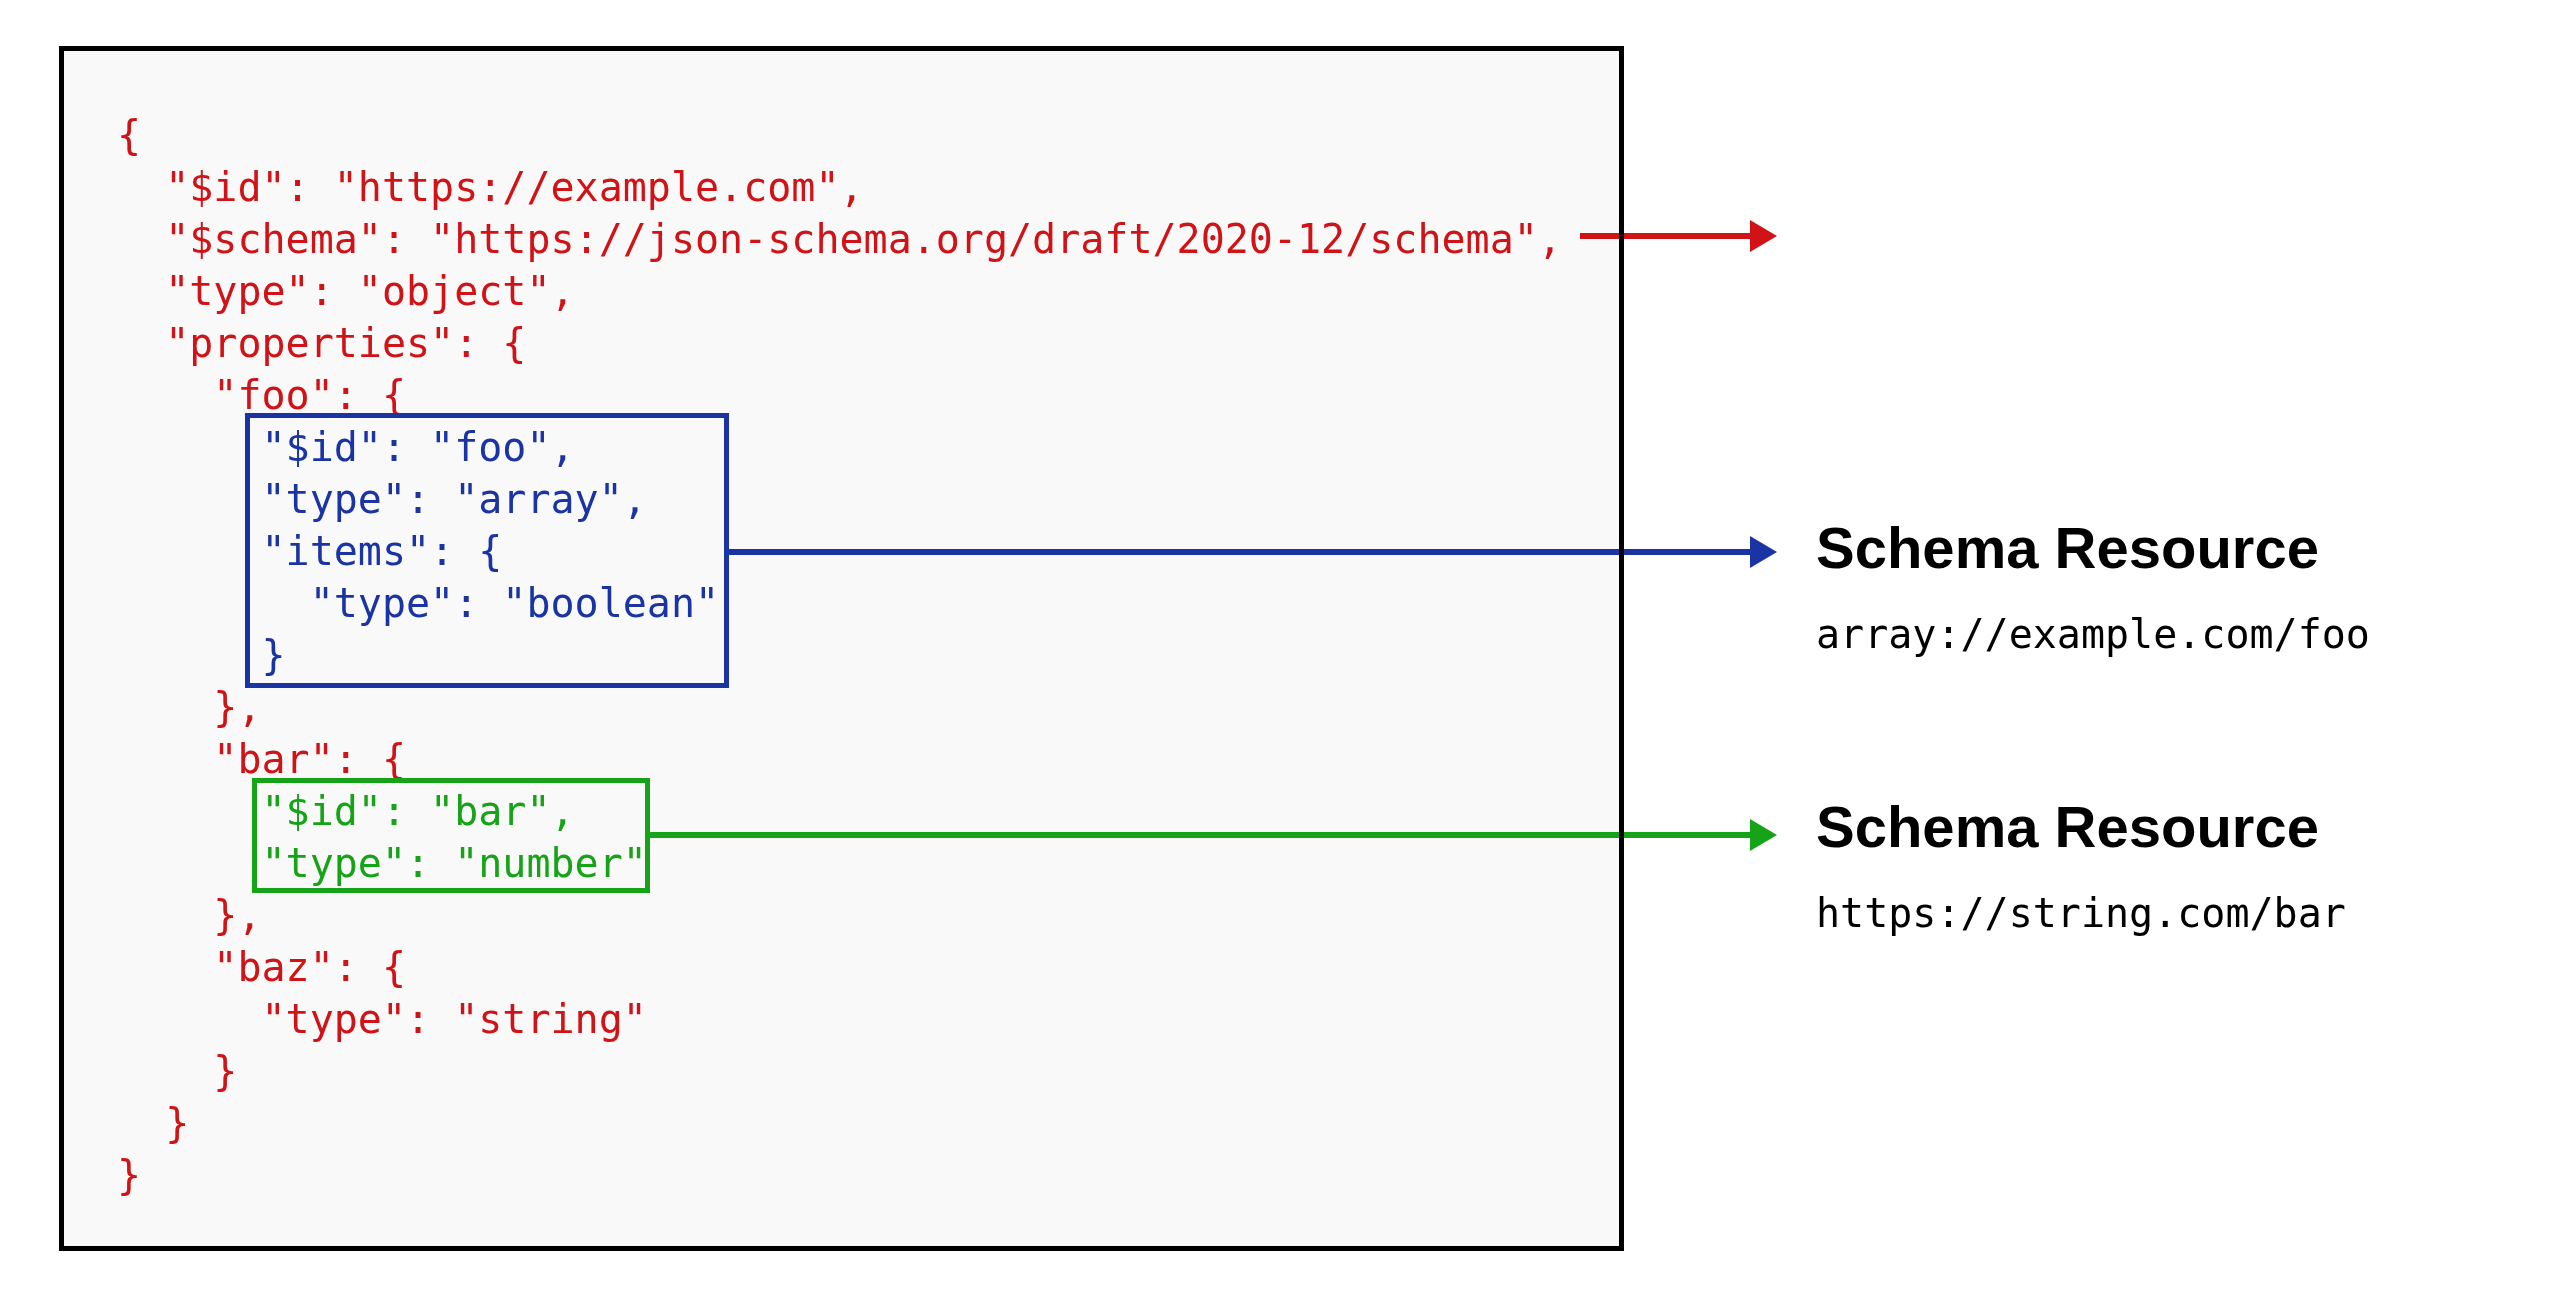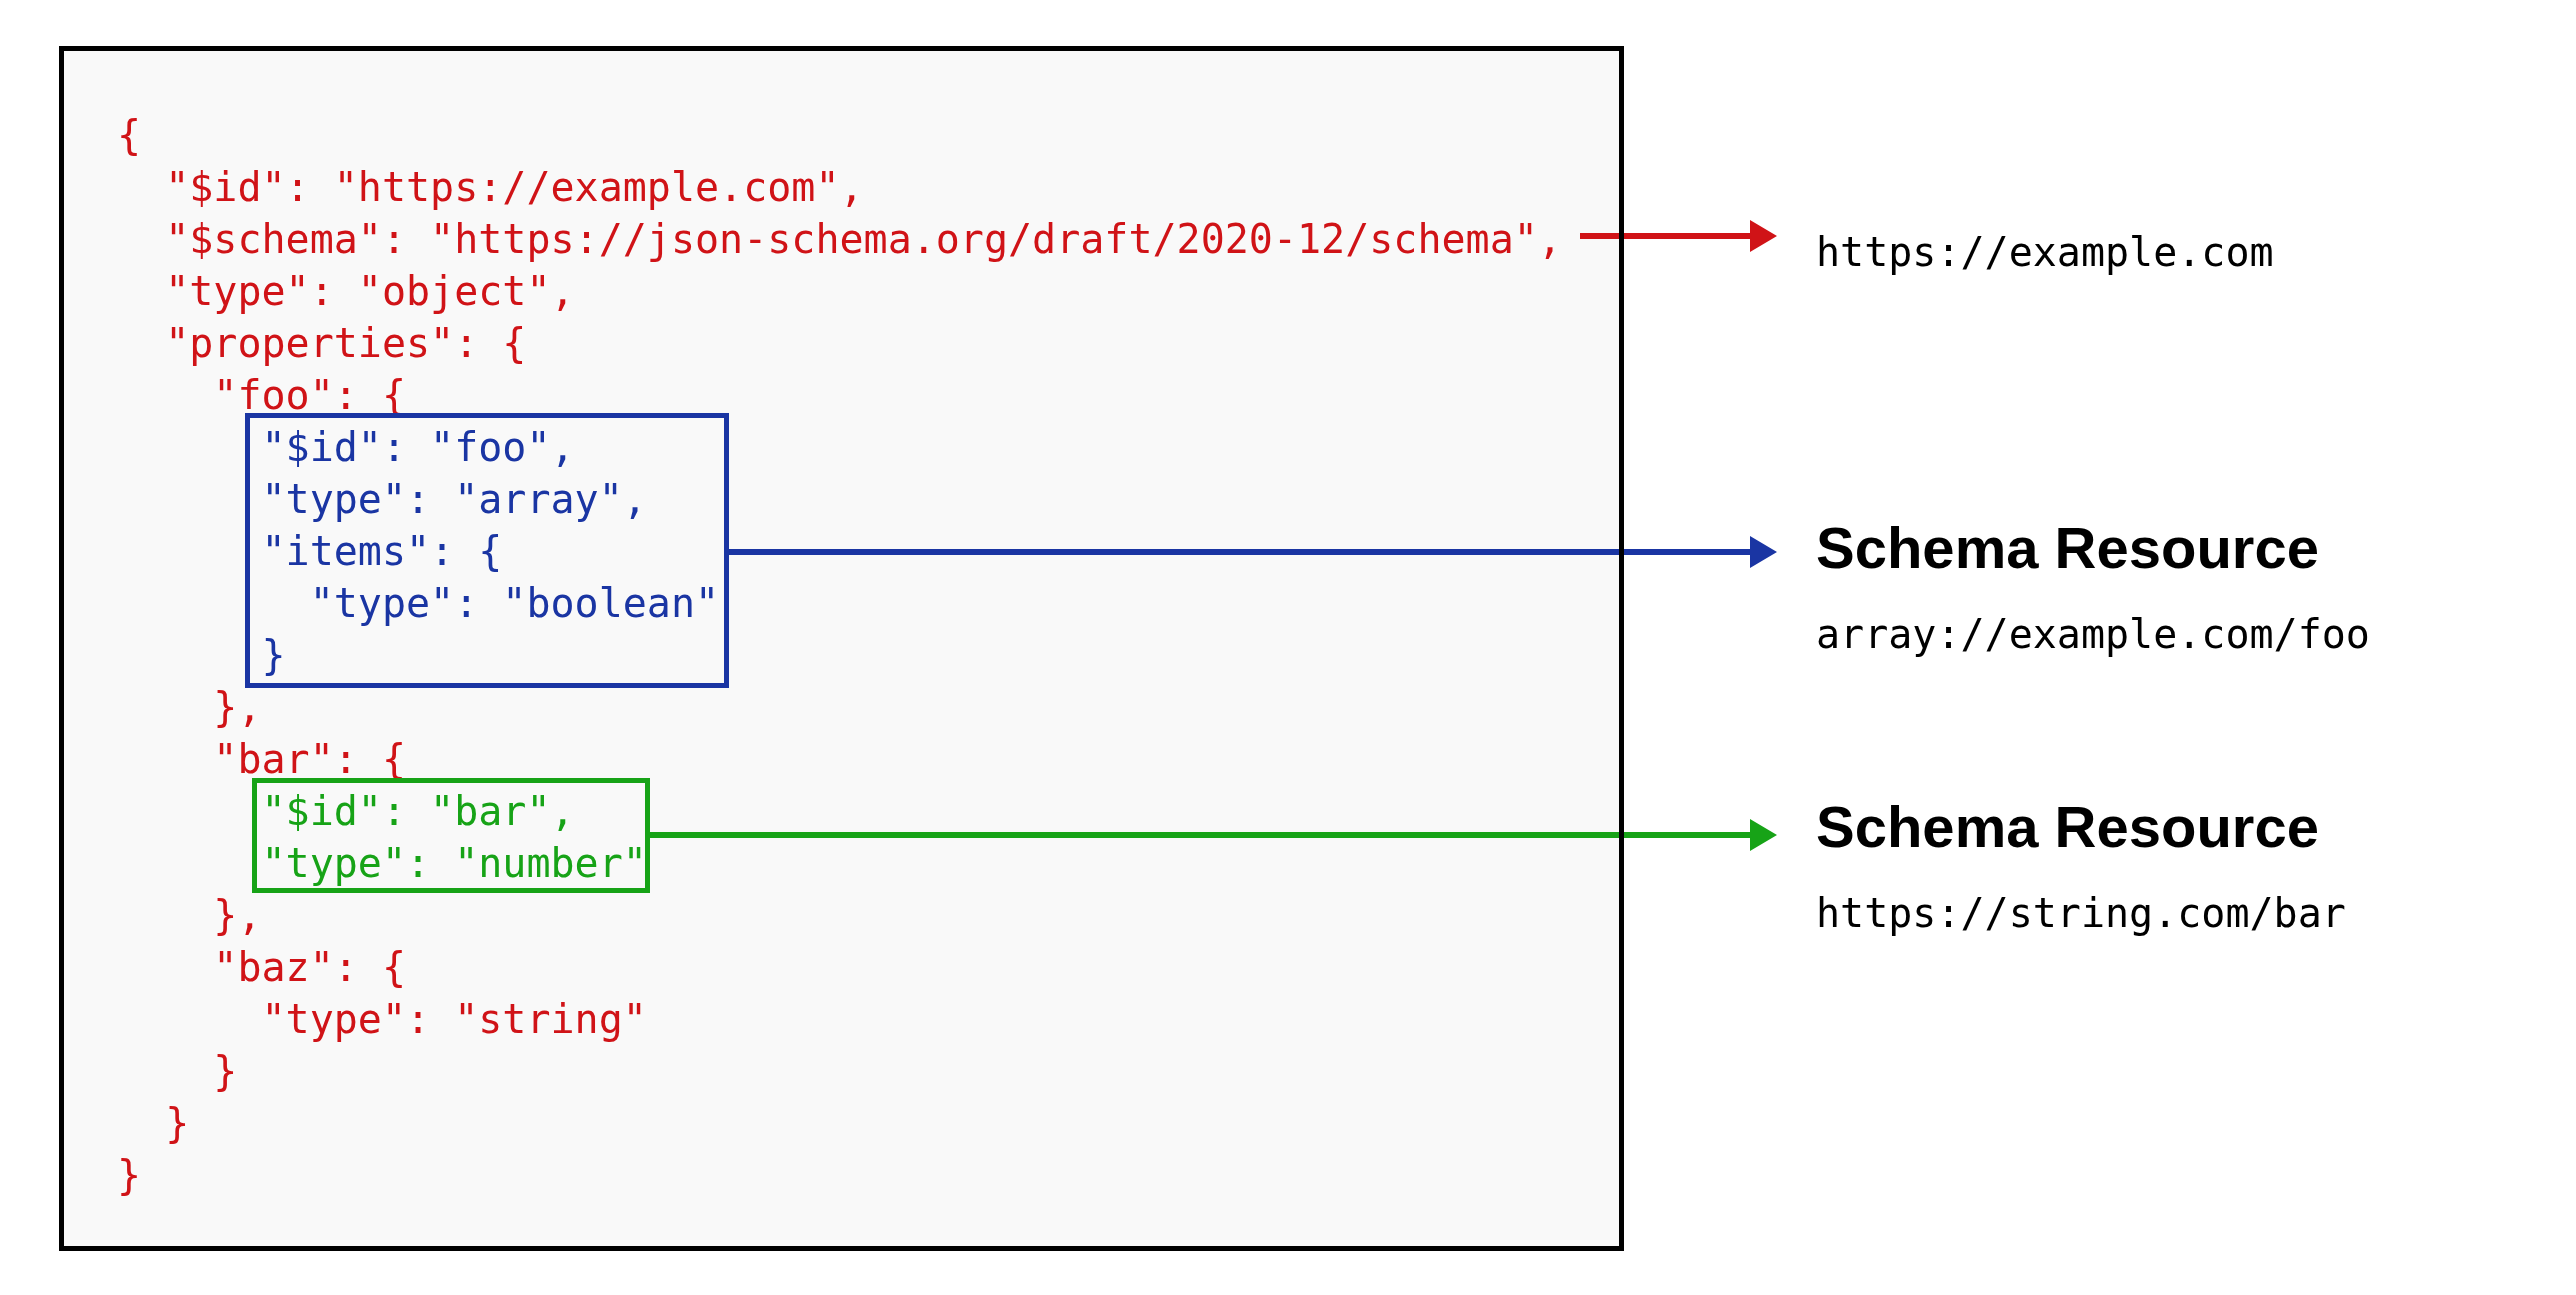--- a/index.html
+++ b/index.html
@@ -93,21 +93,20 @@
   <div class="head"></div>
 </div>
 <div class="arrow green">
   <div class="shaft"></div>
   <div class="head"></div>
 </div>
 
 <div class="panel-border"></div>
 
 <div class="label l0">
-  <div class="url">https://example.com</div>
 </div>
 <div class="label l1">
   <div class="title">Schema Resource</div>
   <div class="url">array://example.com/foo</div>
 </div>
 <div class="label l2">
   <div class="title">Schema Resource</div>
   <div class="url">https://string.com/bar</div>
 </div>
 

